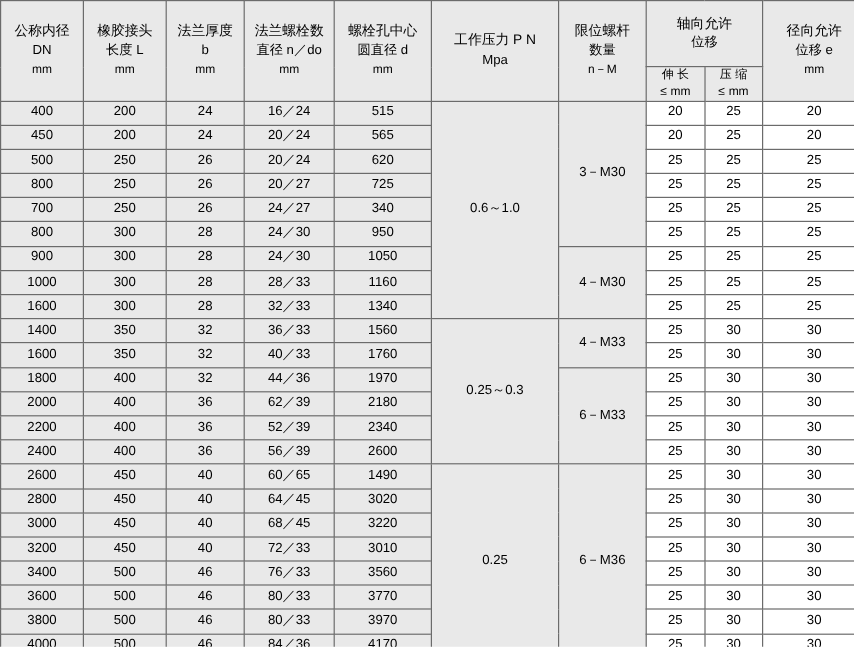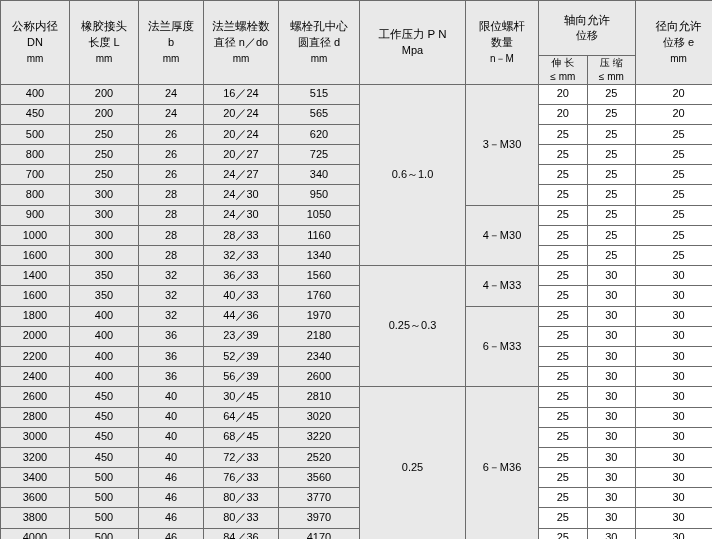--- a/index.html
+++ b/index.html
@@ -235,21 +235,21 @@
         <td class="grey">1970</td>
         <td class="grey" rowspan="4">6－M33</td>
         <td>25</td>
         <td>30</td>
         <td>30</td>
       </tr>
       <tr>
         <td class="grey">2000</td>
         <td class="grey">400</td>
         <td class="grey">36</td>
-        <td class="grey">23／39</td>
+        <td class="grey">62／39</td>
         <td class="grey">2180</td>
         <td>25</td>
         <td>30</td>
         <td>30</td>
       </tr>
       <tr>
         <td class="grey">2200</td>
         <td class="grey">400</td>
         <td class="grey">36</td>
         <td class="grey">52／39</td>
@@ -265,22 +265,22 @@
         <td class="grey">56／39</td>
         <td class="grey">2600</td>
         <td>25</td>
         <td>30</td>
         <td>30</td>
       </tr>
       <tr>
         <td class="grey">2600</td>
         <td class="grey">450</td>
         <td class="grey">40</td>
-        <td class="grey">30／45</td>
-        <td class="grey">2810</td>
+        <td class="grey">60／65</td>
+        <td class="grey">1490</td>
         <td class="grey" rowspan="8">0.25</td>
         <td class="grey" rowspan="8">6－M36</td>
         <td>25</td>
         <td>30</td>
         <td>30</td>
       </tr>
       <tr>
         <td class="grey">2800</td>
         <td class="grey">450</td>
         <td class="grey">40</td>
@@ -298,21 +298,21 @@
         <td class="grey">3220</td>
         <td>25</td>
         <td>30</td>
         <td>30</td>
       </tr>
       <tr>
         <td class="grey">3200</td>
         <td class="grey">450</td>
         <td class="grey">40</td>
         <td class="grey">72／33</td>
-        <td class="grey">2520</td>
+        <td class="grey">3010</td>
         <td>25</td>
         <td>30</td>
         <td>30</td>
       </tr>
       <tr>
         <td class="grey">3400</td>
         <td class="grey">500</td>
         <td class="grey">46</td>
         <td class="grey">76／33</td>
         <td class="grey">3560</td>

